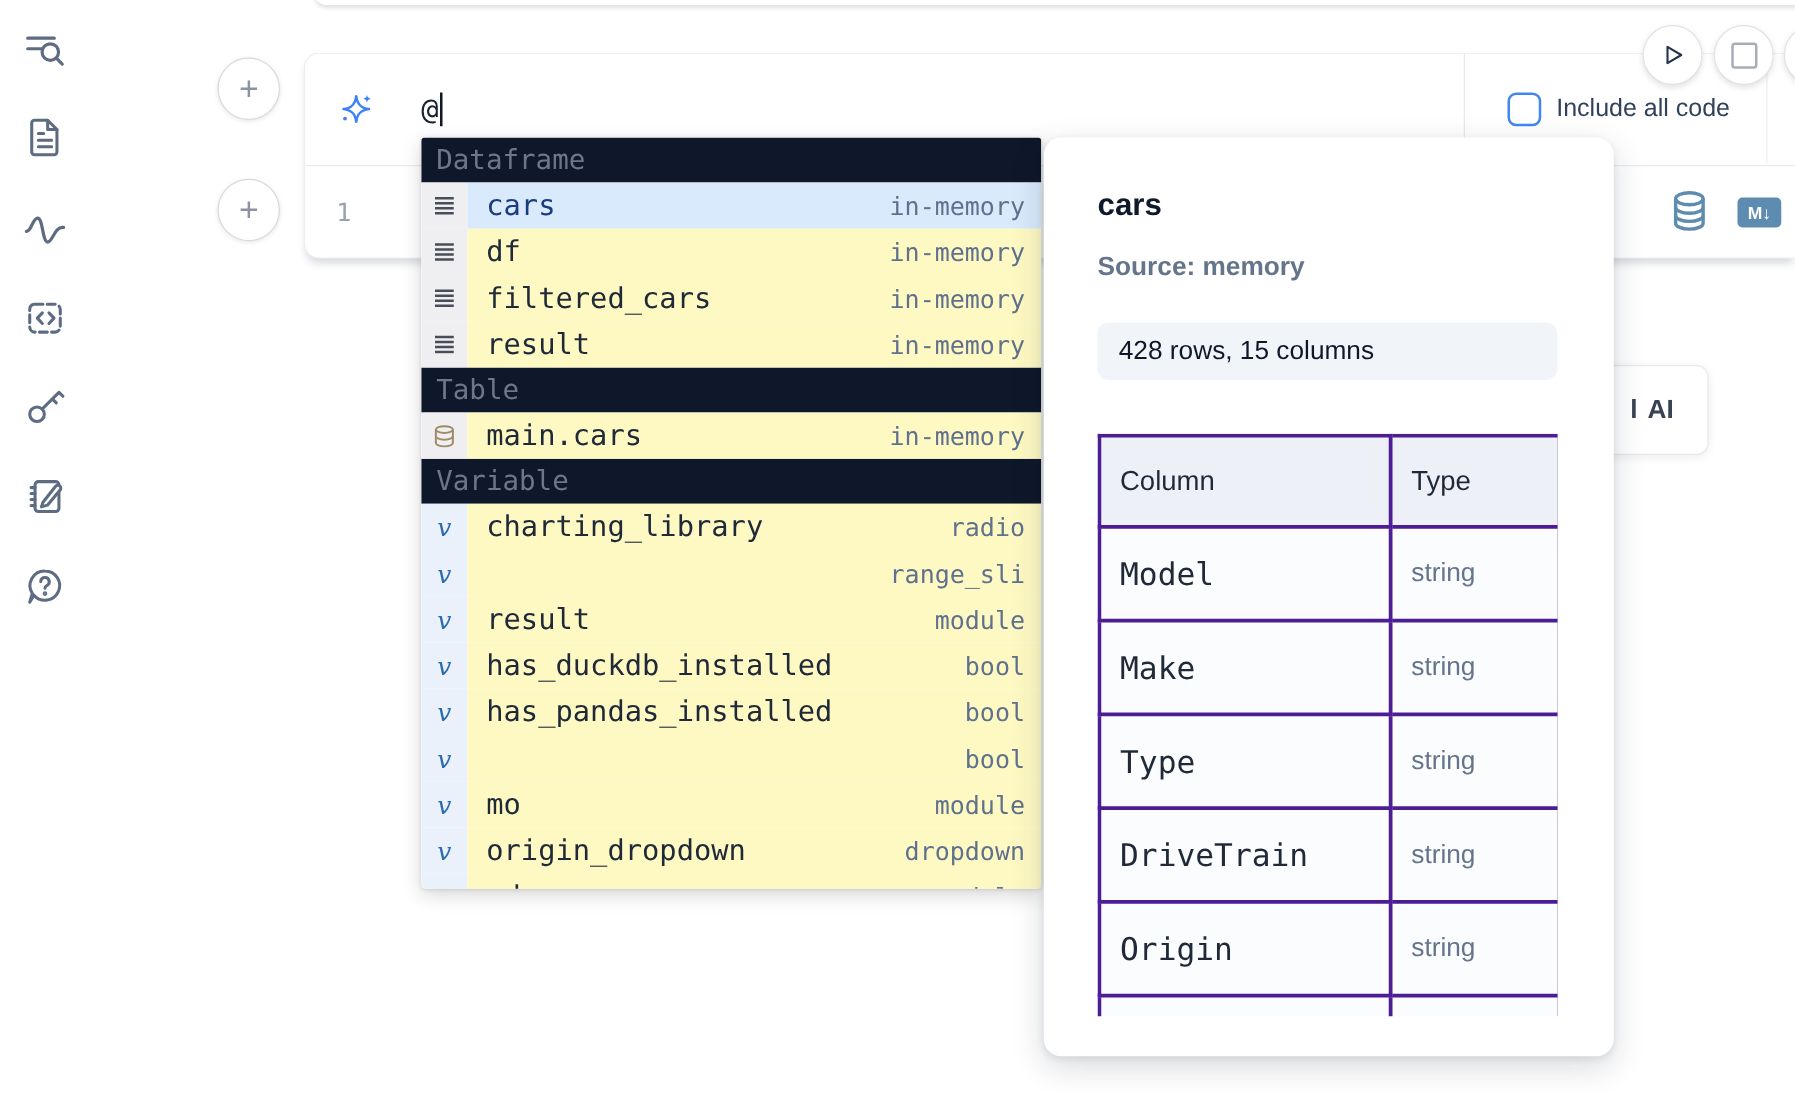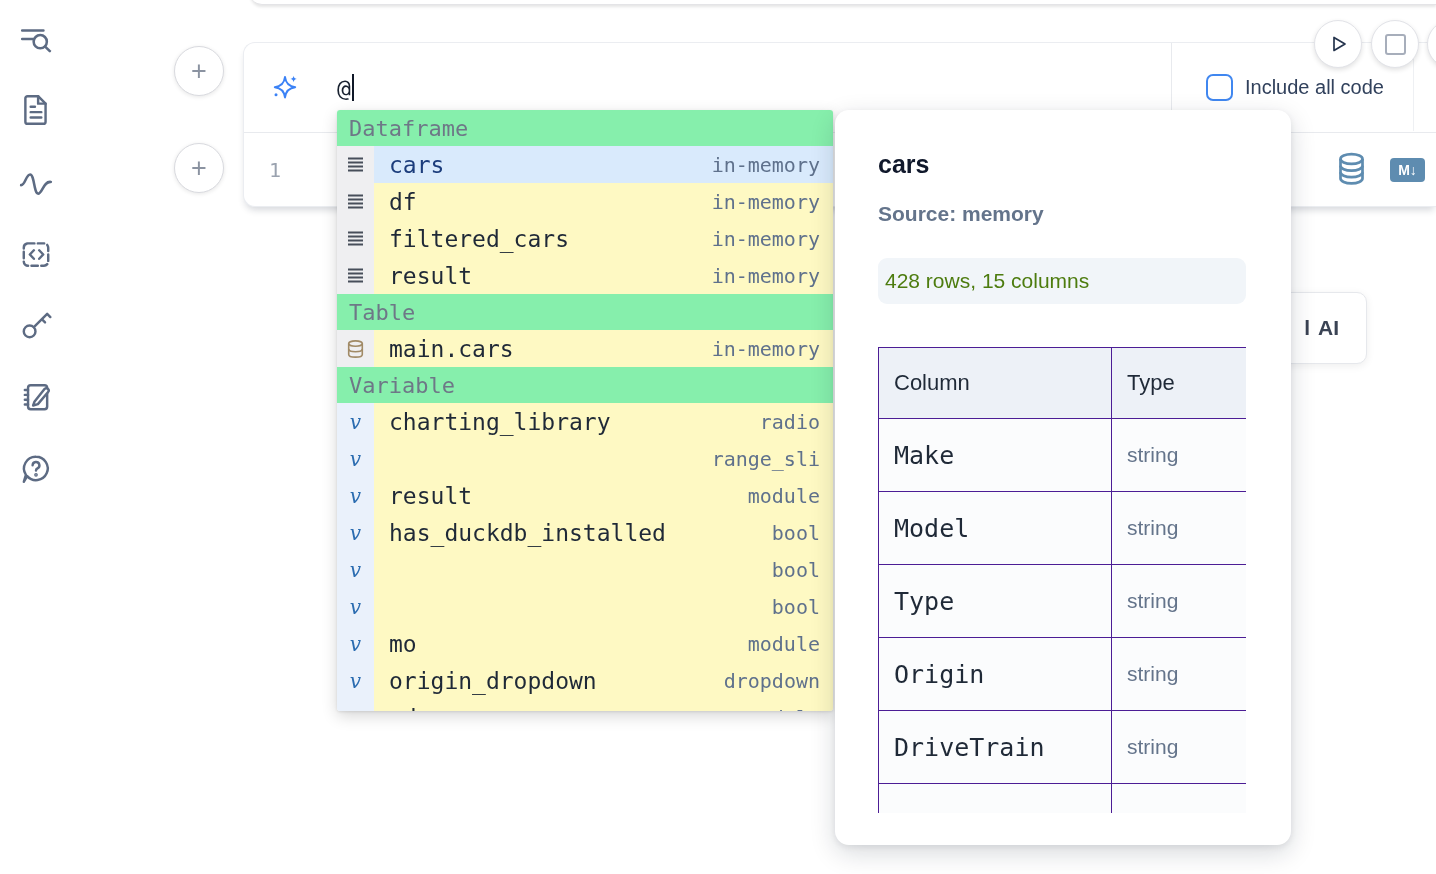--- a/index.html
+++ b/index.html
@@ -49,42 +49,42 @@
   
   .ai-btn{position:absolute;left:1150px;top:292px;width:217px;height:72px;background:#fff;
           border:1px solid #e6e8ec;border-radius:10px;box-shadow:0 2px 8px rgba(0,0,0,.07);z-index:10;
           display:flex;align-items:center;justify-content:flex-end;padding-right:27px;box-sizing:border-box;
           font-size:21px;font-weight:600;color:#3a4354;gap:8px;cursor:pointer;}
 
   
   .dropdown{position:absolute;left:337px;top:110px;width:496px;height:601px;background:#fff;border-radius:3px;
             box-shadow:0 5px 16px rgba(0,0,0,.16),0 1px 3px rgba(0,0,0,.10);z-index:20;overflow:hidden;
             font-family:"DejaVu Sans Mono",monospace;}
-  .ac-header{height:36px;background:#86efac;color:#6e7787;font-size:22px;display:flex;align-items:center;padding-left:12px;}
+  .ac-header{height:36px;background:#0f172a;color:#6e7787;font-size:22px;display:flex;align-items:center;padding-left:12px;}
   .ac-row{display:flex;height:37px;cursor:pointer;}
   .ac-gutter{width:37px;display:flex;align-items:center;justify-content:center;flex:none;}
   .g-df{background:#efeff1;}
   .g-var{background:#eaf1fb;}
   .ac-main{flex:1;display:flex;align-items:center;padding:0 13px 0 15px;background:#fef9c3;min-width:0;}
   .ac-row.sel .ac-main{background:#d9eafc;}
   .ac-name{font-size:23px;color:#1f2937;white-space:nowrap;}
   .ac-row.sel .ac-name{color:#1c3d7c;}
   .ac-type{margin-left:auto;font-size:20px;color:#5f718c;white-space:nowrap;}
   .vglyph{font-family:"DejaVu Serif",serif;font-style:italic;font-size:20px;color:#2b6cb0;}
 
   
   .panel{position:absolute;left:835px;top:110px;width:456px;height:735px;background:#fff;border-radius:14px;
          box-shadow:0 8px 26px rgba(15,23,42,.16),0 2px 6px rgba(15,23,42,.08);z-index:30;}
   .p-title{position:absolute;left:43px;top:40px;font-size:25px;font-weight:bold;color:#10182b;}
   .p-source{position:absolute;left:43px;top:92px;font-size:21px;color:#64748b;font-weight:bold;}
   .p-pill{position:absolute;left:43px;top:148px;width:368px;height:46px;background:#f1f5f9;border-radius:9px;
-          display:flex;align-items:center;padding-left:7px;font-size:21px;color:#4d7c0f;box-sizing:border-box;}
+          display:flex;align-items:center;padding-left:17px;font-size:21px;color:#0f172a;box-sizing:border-box;}
   .p-tablewrap{position:absolute;left:43px;top:237px;width:368px;height:466px;overflow:hidden;}
   .p-table{width:368px;border-collapse:collapse;table-layout:fixed;}
-  .p-table th,.p-table td{border:1px solid #4c1d95;padding:0 0 0 15px;text-align:left;}
+  .p-table th,.p-table td{border:3px solid #4c1d95;padding:0 0 0 15px;text-align:left;}
   .p-table th{height:70px;background:#edf1f7;font-size:22px;font-weight:normal;color:#1f2937;}
   .p-table td{height:72px;background:#fbfcfd;}
   .p-table td.cname{font-family:"DejaVu Sans Mono",monospace;font-size:25px;color:#1f2937;}
   .p-table td.ctype{font-size:21px;color:#64748b;}
   .colw1{width:233px;}.colw2{width:135px;}
 
   svg{display:block;}
 </style>
 </head>
 <body>
@@ -269,20 +269,21 @@
       <div class="ac-main">
           <span class="ac-name">has_duckdb_installed</span>
           <span class="ac-type">bool</span>
         </div>
     </div>
     <div class="ac-row">
       <div class="ac-gutter g-var">
           <span class="vglyph">v</span>
         </div>
       <div class="ac-main">
+          <span class="ac-name">has_pandas_installed</span>
           <span class="ac-type">bool</span>
         </div>
     </div>
     <div class="ac-row">
       <div class="ac-gutter g-var">
           <span class="vglyph">v</span>
         </div>
       <div class="ac-main">
           <span class="ac-type">bool</span>
         </div>
@@ -327,37 +328,37 @@
             <col class="colw2">
           </colgroup>
         <thead>
           <tr>
             <th>Column</th>
             <th>Type</th>
           </tr>
         </thead>
         <tbody>
           <tr>
+            <td class="cname">Model</td>
+            <td class="ctype">string</td>
+          </tr>
+          <tr>
             <td class="cname">Make</td>
             <td class="ctype">string</td>
           </tr>
           <tr>
-            <td class="cname">Model</td>
-            <td class="ctype">string</td>
-          </tr>
-          <tr>
             <td class="cname">Type</td>
             <td class="ctype">string</td>
           </tr>
           <tr>
+            <td class="cname">DriveTrain</td>
+            <td class="ctype">string</td>
+          </tr>
+          <tr>
             <td class="cname">Origin</td>
-            <td class="ctype">string</td>
-          </tr>
-          <tr>
-            <td class="cname">DriveTrain</td>
             <td class="ctype">string</td>
           </tr>
           <tr>
             <td class="cname"></td>
             <td class="ctype"></td>
           </tr>
         </tbody>
       </table>
     </div>
   </div>

